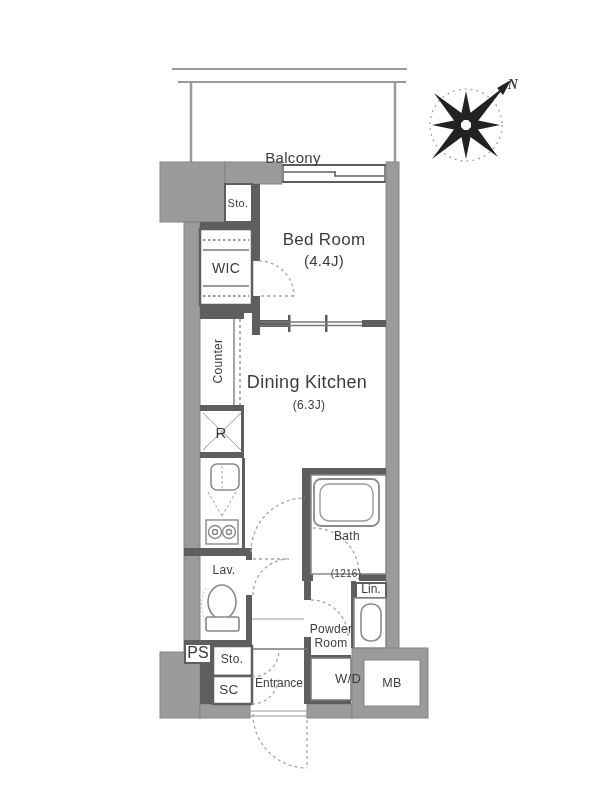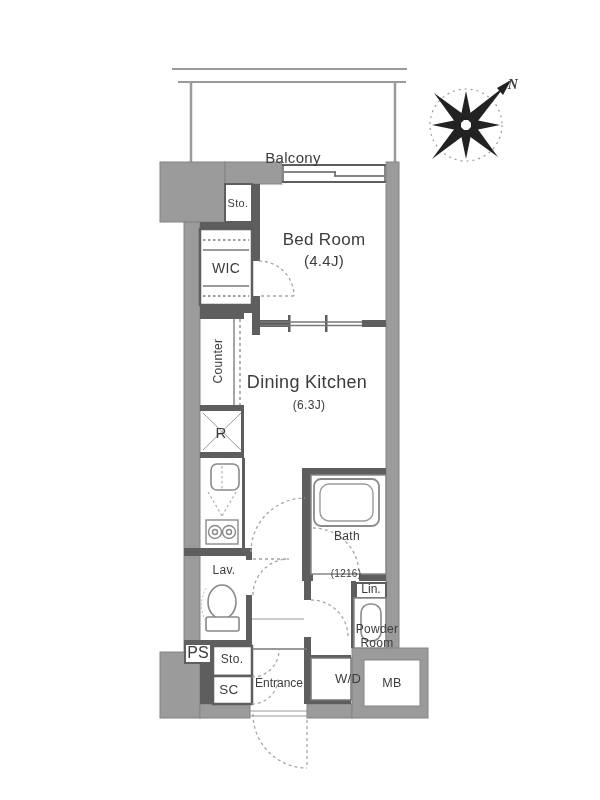--- a/index.html
+++ b/index.html
@@ -195,21 +195,21 @@
 
   <div class="lbl" style="left:221px;top:433px;font-size:15px;">R</div>
 
   <div class="lbl" style="left:347px;top:537px;font-size:12px;">Bath</div>
   <div class="lbl" style="left:346px;top:558px;font-size:10px;margin-top:16px;">(1216)</div>
 
   <div class="lbl" style="left:224px;top:571px;font-size:12px;">Lav.</div>
 
   <div class="lbl" style="left:371px;top:590px;font-size:12px;letter-spacing:0;">Lin.</div>
 
-  <div class="lbl wrap" style="left:331px;top:637px;font-size:12px;margin-left:46px;">Powder Room</div>
+  <div class="lbl wrap" style="left:331px;top:637px;font-size:12px;">Powder Room</div>
 
   <div class="lbl" style="left:348px;top:679px;font-size:13px;">W/D</div>
 
   <div class="lbl" style="left:198px;top:653px;font-size:16px;letter-spacing:0;">PS</div>
 
   <div class="lbl" style="left:232px;top:660px;font-size:12px;">Sto.</div>
 
   <div class="lbl" style="left:229px;top:690px;font-size:13.5px;">SC</div>
 
   <div class="lbl" style="left:279px;top:684px;font-size:12px;letter-spacing:0;">Entrance</div>

